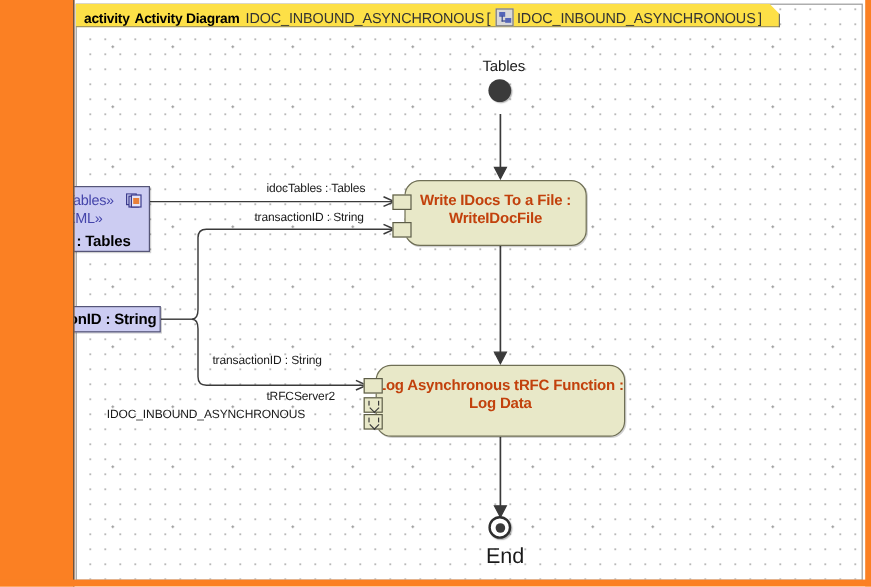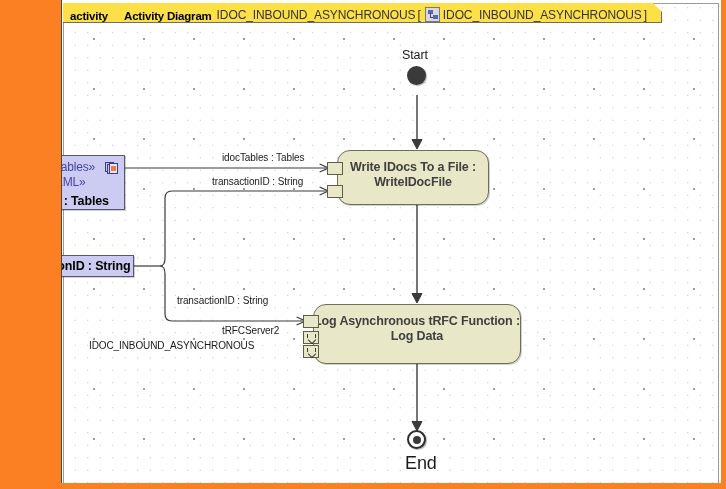--- a/index.html
+++ b/index.html
@@ -138,21 +138,21 @@
     border-radius: 13px;
     box-sizing: border-box;
     display: flex;
     align-items: flex-start;
     justify-content: center;
     box-shadow: 1px 1px 0 rgba(0,0,0,0.18);
   }
   .activity .atext {
     font-size: 12.5px;
     font-weight: bold;
-    color: #404040;
+    color: #c2410c;
     text-align: center;
     line-height: 15px;
     padding-top: 9px;
     white-space: pre-line;
     letter-spacing: -0.15px;
   }
 
   
   .pin {
     position: absolute;
@@ -268,21 +268,21 @@
 
     <path d="M160,266 Q165,266 165,258 L165,198 Q165,191 172,191 L328,191" stroke="#3a3a3a" stroke-width="1.2" fill="none" marker-end="url(#ah)"></path>
 
     <path d="M160,266 Q165,266 165,274 L165,314 Q165,321 172,321 L305,321" stroke="#3a3a3a" stroke-width="1.2" fill="none" marker-end="url(#ah)"></path>
 
     <path d="M417,205 L417,302" stroke="#3a3a3a" stroke-width="1.4" fill="none" marker-end="url(#ahf)"></path>
 
     <path d="M417,364 L417,430" stroke="#3a3a3a" stroke-width="1.4" fill="none" marker-end="url(#ahf)"></path>
   </svg>
 
-  <div class="lbl" style="left:402px; top:48px; font-size:12.5px;">Start</div>
+  <div class="lbl" style="left:402px; top:48px; font-size:12.5px;">Tables</div>
   <div class="initial-node" style="left:407px; top:66px;"></div>
 
   <div class="activity" style="left:337px; top:150px; width:152px; height:55px;">
     <div class="atext">Write IDocs To a File :
 WriteIDocFile</div>
   </div>
   <div class="pin" style="left:327px; top:162px;"></div>
   <div class="pin" style="left:327px; top:185px;"></div>
 
   <div class="lbl" style="left:222px; top:152px;">idocTables : Tables</div>
@@ -320,21 +320,21 @@
 
   <div class="final-node" style="left:407px; top:430px;"></div>
   <div class="lbl" style="left:405px; top:453px; font-size:18px;">End</div>
 
   <div class="orange-left"></div>
   <div class="orange-bottom"></div>
   <div class="orange-right"></div>
 
   <div class="frame-tab">
     <span class="kw">activity</span>
-    <span class="kw" style="margin-left:16px;">Activity Diagram</span>
+    <span class="kw" style="margin-left:4px;">Activity Diagram</span>
     <span class="tname">IDOC_INBOUND_ASYNCHRONOUS</span>
     <span class="brk">[</span>
     <span class="tab-icon">
       <i class="b1"></i>
         <i class="v"></i>
         <i class="h"></i>
         <i class="b2"></i>
     </span>
     <span class="tparam">IDOC_INBOUND_ASYNCHRONOUS</span>
     <span class="brk">]</span>

